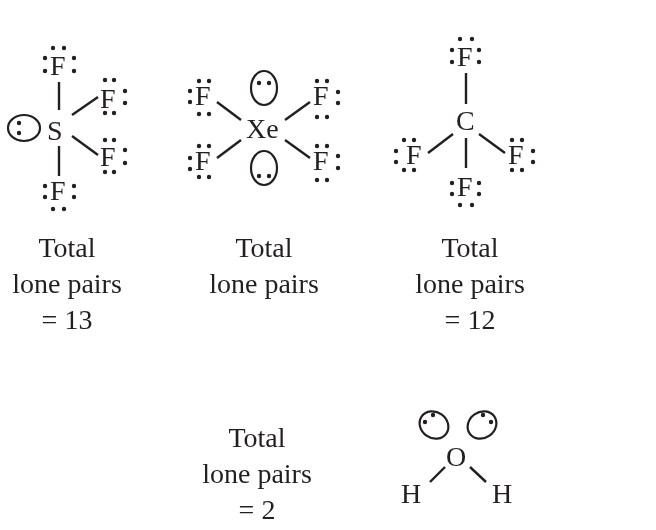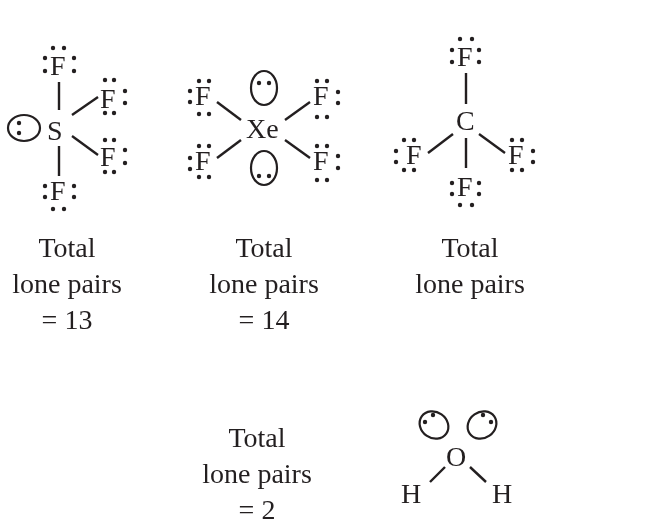--- a/index.html
+++ b/index.html
@@ -165,23 +165,23 @@
 </svg>
 
 <div class="label" style="left:-23px; top:230px;">
   <div>Total</div>
   <div>lone pairs</div>
   <div>= 13</div>
 </div>
 <div class="label" style="left:174px; top:230px;">
   <div>Total</div>
   <div>lone pairs</div>
-  <div>= 14</div>
 </div>
 <div class="label" style="left:380px; top:230px;">
   <div>Total</div>
   <div>lone pairs</div>
+  <div>= 12</div>
 </div>
 <div class="label" style="left:167px; top:420px;">
   <div>Total</div>
   <div>lone pairs</div>
   <div>= 2</div>
 </div>
 
 </body></html>

